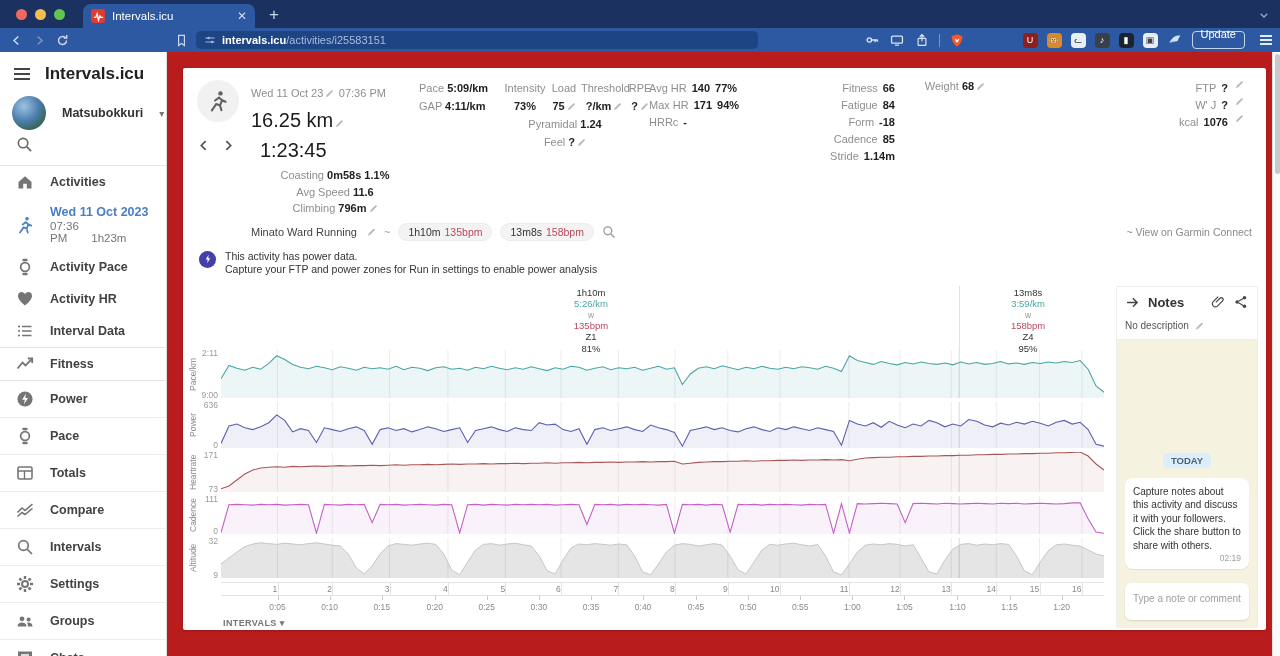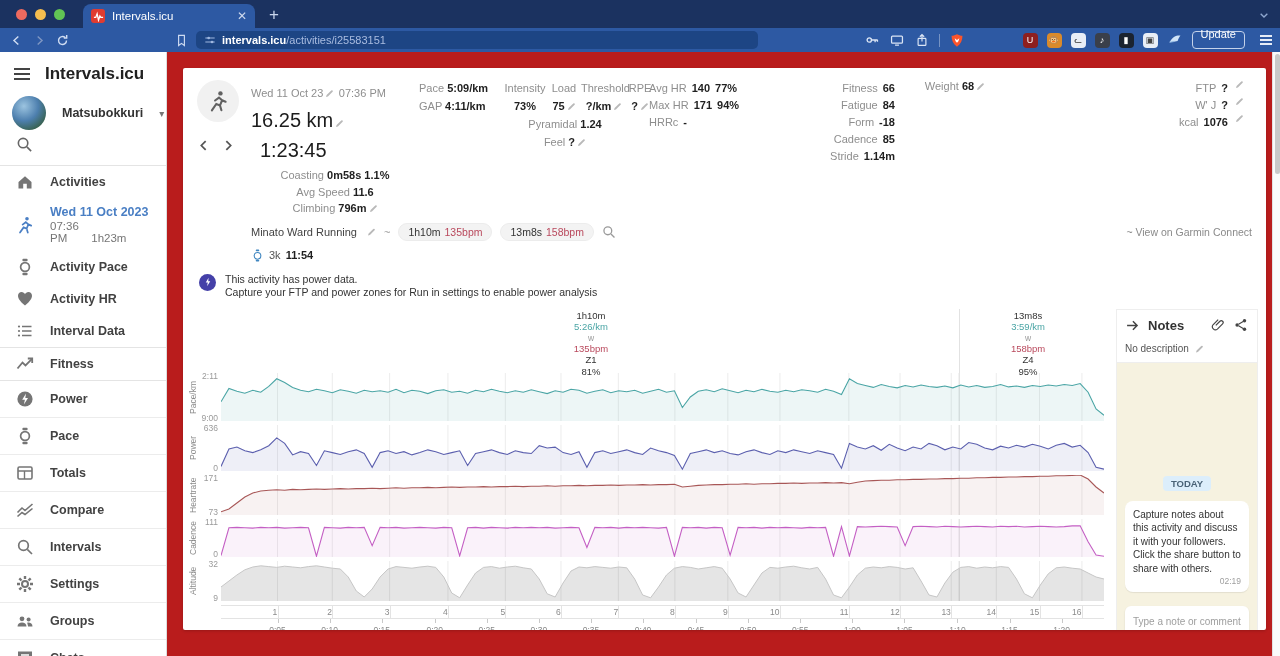--- a/index.html
+++ b/index.html
@@ -580,31 +580,20 @@
             </span>
           <span class="url-ic" style="color:#9a9a9a">
               <svg width="14" height="14" viewBox="0 0 18 18">
                 <circle cx="7.5" cy="7.5" r="5" fill="none" stroke="currentColor" stroke-width="1.7"></circle>
                 <path d="M11.5 11.5 L16 16" stroke="currentColor" stroke-width="1.7"></path>
               </svg>
             </span>
           <span class="garmin">~ View on Garmin Connect</span>
         </div>
 
-        <div class="prline">
-          <span class="watch-ic">
-              <svg width="13" height="13" viewBox="0 0 18 18">
-                <circle cx="9" cy="9.5" r="4.6" fill="none" stroke="currentColor" stroke-width="1.5"></circle>
-                <rect x="6.6" y="0.6" width="4.8" height="2.4" rx="1" fill="currentColor"></rect>
-                <rect x="6.6" y="15" width="4.8" height="2.4" rx="1" fill="currentColor"></rect>
-              </svg>
-            </span>
-          <span class="lbl" style="color:#555">3k</span>
-          <span class="val">11:54</span>
-        </div>
 
         <div class="notice">
           <span class="bolt-badge">
               <svg width="10" height="10" viewBox="0 0 18 18">
                 <polygon points="10,1.5 5,10 8.6,10 7.4,16.5 13,7.6 9.5,7.6" fill="#fff"></polygon>
               </svg>
             </span>
           <div>
             <div>This activity has power data.</div>
             <div>Capture your FTP and power zones for Run in settings to enable power analysis</div>

